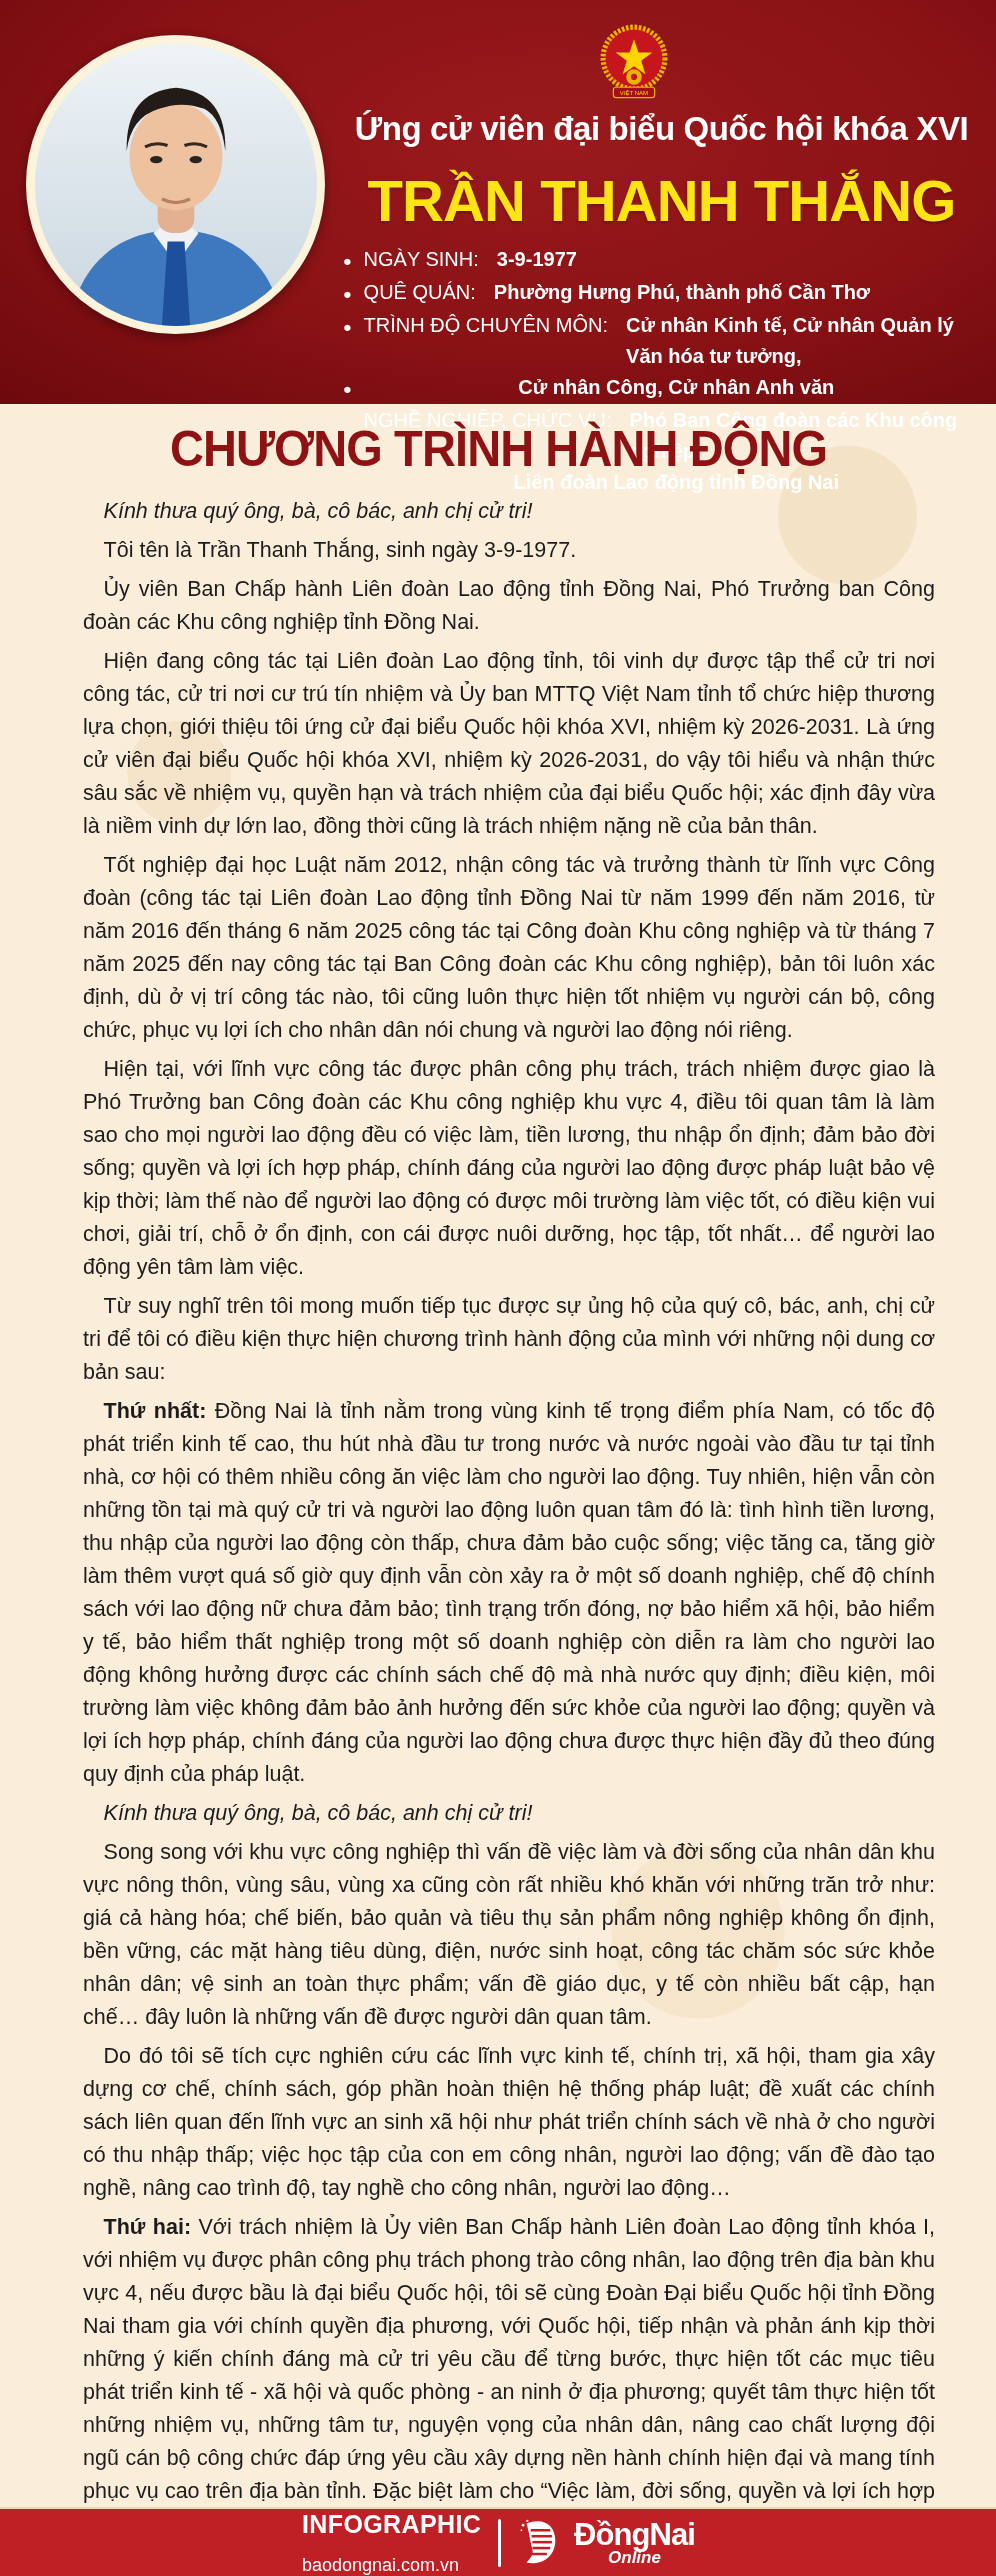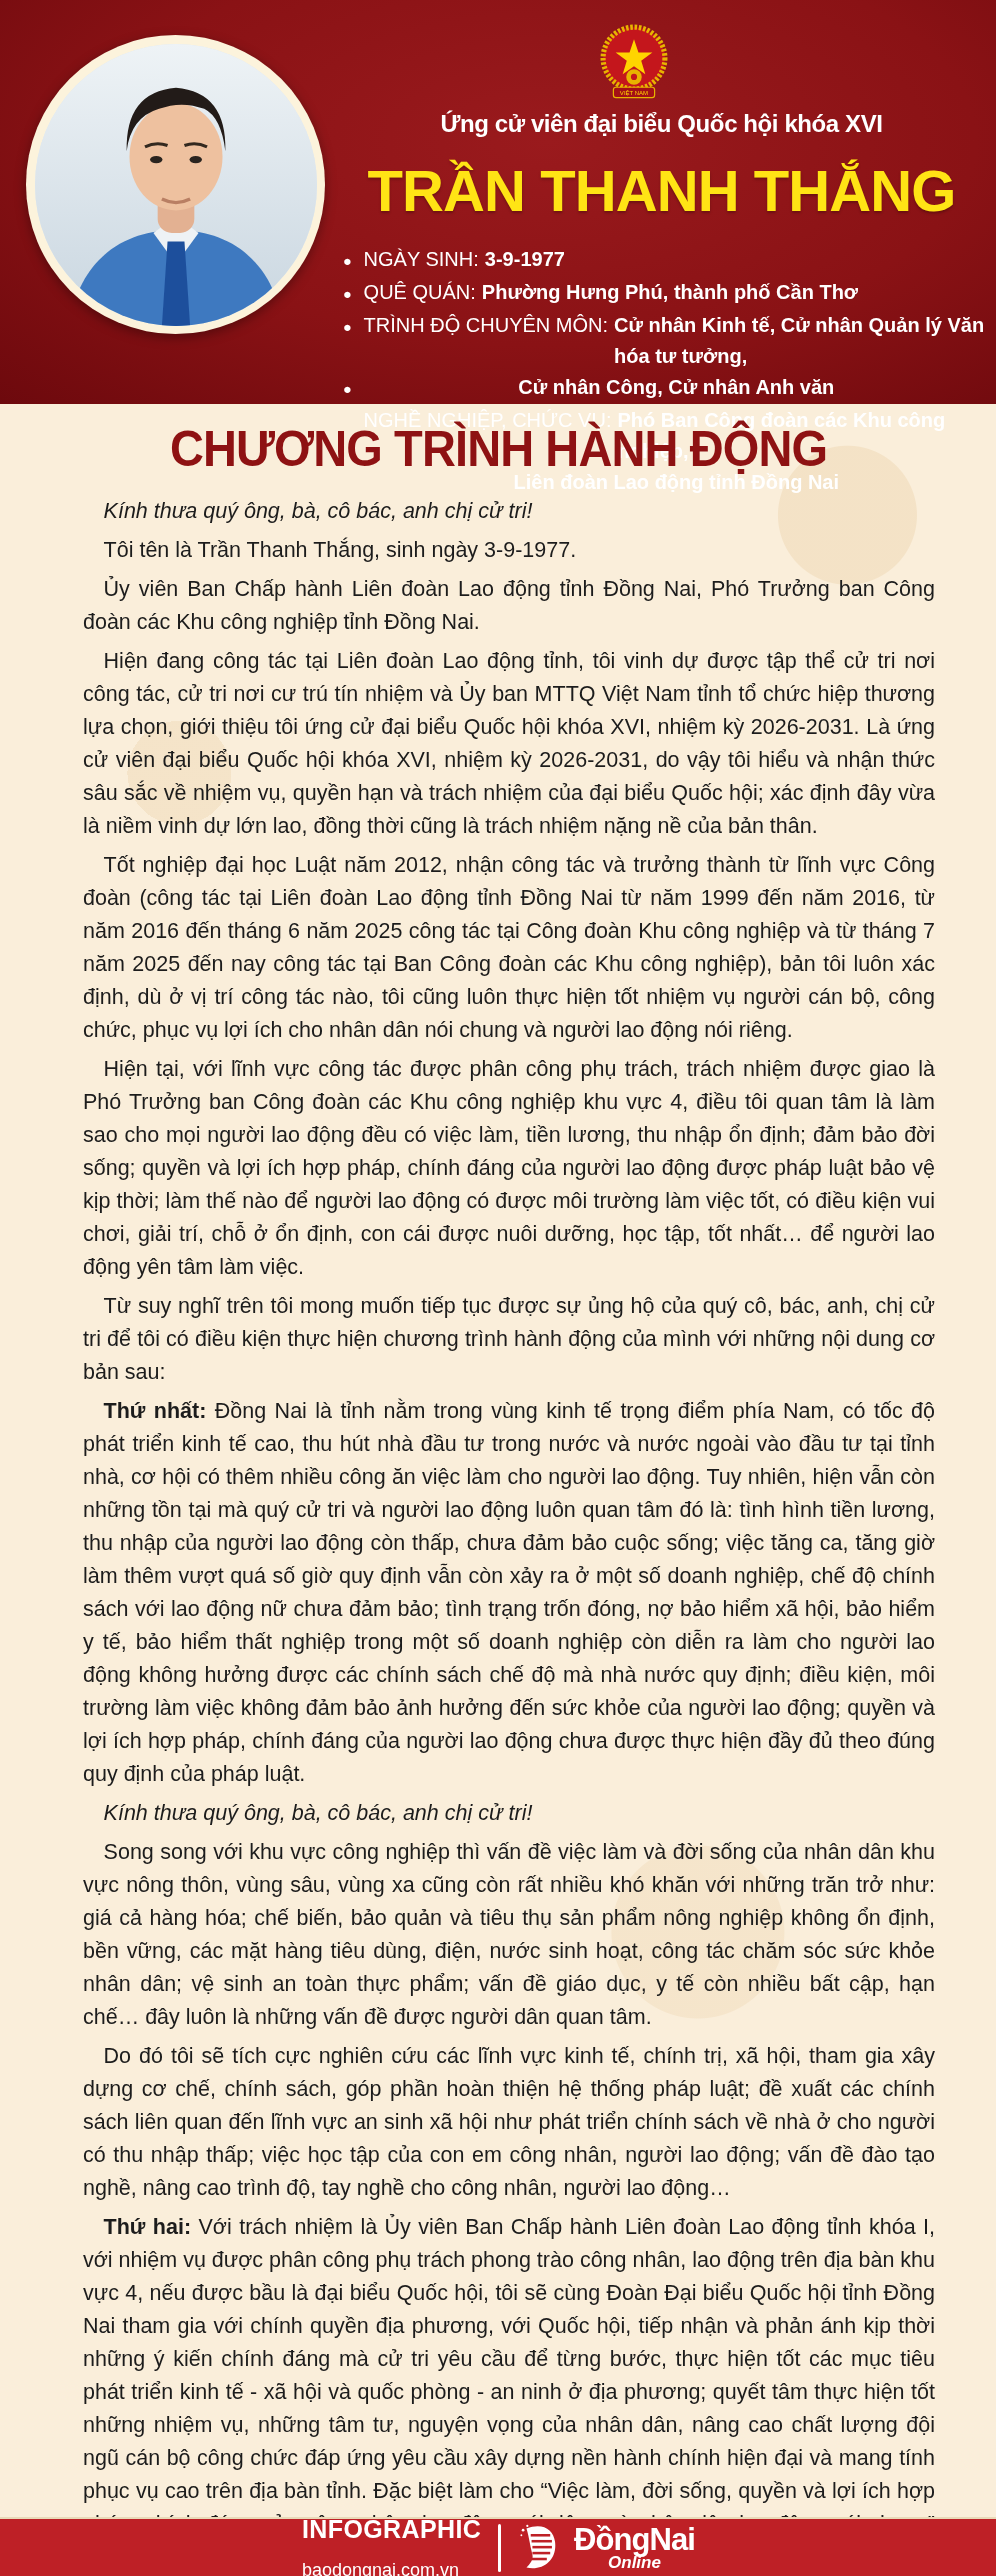--- a/index.html
+++ b/index.html
@@ -12,39 +12,39 @@
           #FAEEDA;}
   
   .header{position:absolute;left:0;top:0;width:997px;height:404px;
           background:radial-gradient(ellipse at 55% 35%, #9a1a1d 0%, #8a1215 55%, #6d090d 100%);}
   .photo-ring{position:absolute;left:26px;top:35px;width:299px;height:299px;border-radius:50%;
               background:#fcf3dc;display:flex;align-items:center;justify-content:center;
               box-shadow:0 3.4px 12px rgba(0,0,0,.35);}
   .photo{width:282px;height:282px;border-radius:50%;overflow:hidden;background:#dfe8ee;}
   .emblem{position:absolute;left:596px;top:22px;width:76px;height:79px;}
   .header-right{position:absolute;left:337px;top:110px;width:649px;text-align:center;color:#fff;}
-  .h-title{font-size:24px;font-weight:700;letter-spacing:-0.4px;}
+  .h-title{font-size:33px;font-weight:700;letter-spacing:-0.4px;}
   .h-name{margin-top:19px;font-size:58px;font-weight:800;color:#FFE415;letter-spacing:-0.9px;
           text-shadow:0 1.7px 2.6px rgba(0,0,0,.25);}
   .info-list{position:absolute;left:343px;top:244px;width:646px;color:#fff;font-size:20px;line-height:31px;}
   .info-row{display:flex;align-items:baseline;}
   .info-row .bullet{width:20.6px;flex:none;font-size:14.6px;}
   .info-row .lbl{white-space:pre;font-weight:400;}
-  .info-row .val{font-weight:700;margin-left:6px;}
+  .info-row .val{font-weight:700;margin-left:18px;}
   .info-row.center .val{flex:1;text-align:center;margin-left:0;}
   
   .body-wrap{position:absolute;left:0;top:404px;width:997px;}
   .section-title{margin:17px 0 12px 0;text-align:center;color:#8E1213;font-size:47px;font-weight:800;
                  letter-spacing:-0.9px;transform:scaleY(1.08);}
   .text-col{padding:6.9px 62px 0 67px;color:#1c1c1c;font-size:21.5px;line-height:33px;text-align:justify;}
   .text-col p{margin:0 0 6px 16px;text-indent:20.6px;}
   .text-col p.italic{font-style:italic;}
   .text-col b{font-weight:700;}
   
-  .footer-bar{position:absolute;left:0;bottom:0;width:997px;height:59px;background:#BE2026;
+  .footer-bar{position:absolute;left:0;bottom:0;width:997px;height:69px;background:#BE2026;
               display:flex;align-items:center;justify-content:center;gap:17px;color:#fff;
               border-top:2.6px solid #e9d9b8;box-sizing:border-box;}
   .f-left{text-align:left;}
   .f-info{font-size:25px;font-weight:800;letter-spacing:0.4px;}
   .f-site{font-size:18px;margin-top:16px;}
   .f-divider{width:2.6px;height:48px;background:#fff;border-radius:1.7px;}
   .f-logo{width:39px;height:50px;}
   .f-brand{position:relative;}
   .f-brand-name{font-size:31px;font-weight:800;letter-spacing:-0.9px;}
   .f-brand-online{font-size:17px;font-style:italic;font-weight:700;text-align:center;margin-top:-5.2px;}

